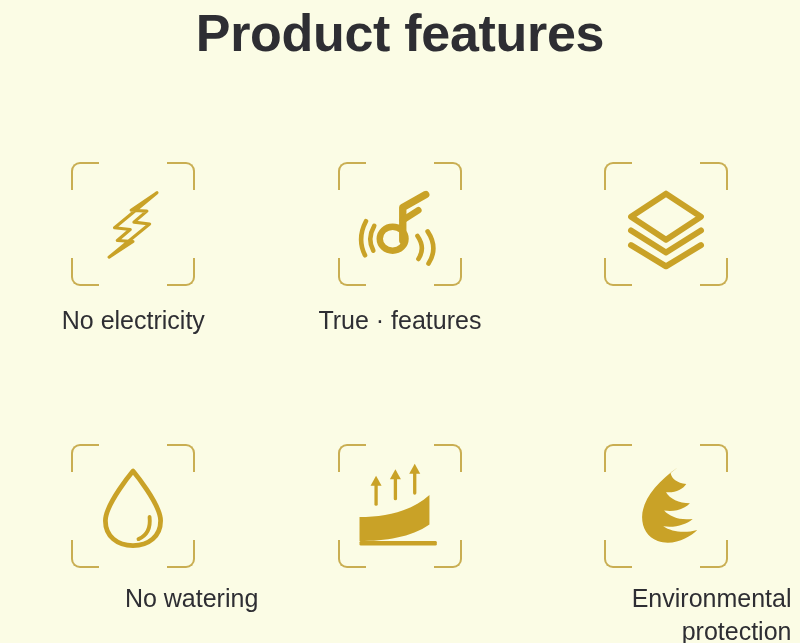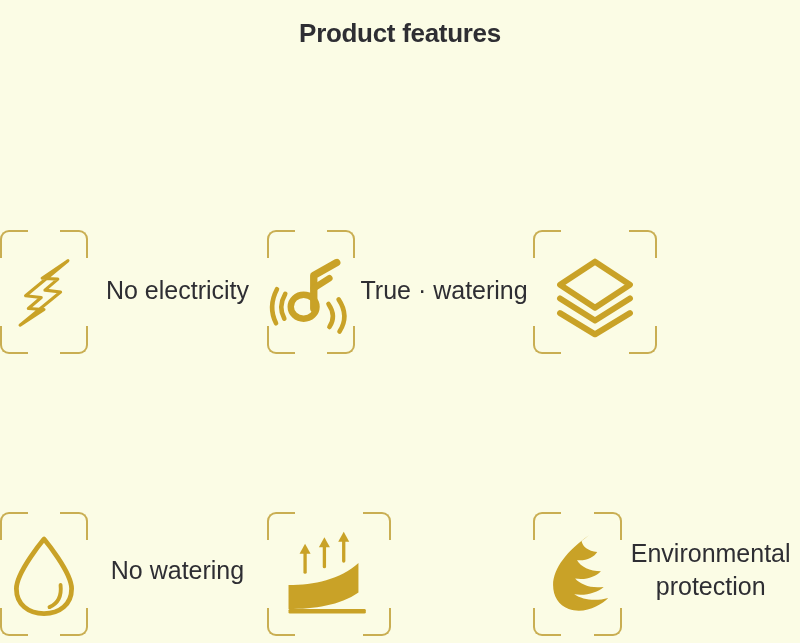--- a/index.html
+++ b/index.html
@@ -23,21 +23,21 @@
     background: #FBFCE5;
     box-sizing: border-box;
   }
 
   .page-title {
     position: absolute;
     top: 6px;
     left: 0;
     width: 800px;
     text-align: center;
-    font-size: 26px;
+    font-size: 52px;
     font-weight: bold;
     color: #2E2E33;
     letter-spacing: -0.3px;
     line-height: 54px;
     white-space: nowrap;
   }
 
   .grid {
     position: absolute;
     top: 140px;
@@ -48,21 +48,21 @@
   .row {
     display: flex;
     width: 800px;
     height: 282px;
   }
 
   .cell {
     width: 266.6px;
     position: relative;
     display: flex;
-    flex-direction: row;
+    flex-direction: column;
     align-items: center;
   }
 
   .icon-frame {
     position: relative;
     width: 124px;
     height: 124px;
     margin-top: 22px;
   }
 
@@ -107,20 +107,21 @@
     width: 250px;
     text-align: center;
     font-size: 25px;
     color: #2E2E33;
     line-height: 33px;
     font-weight: normal;
   }
 
   .row-2 .caption {
     margin-top: 14px;
+    text-align: right;
   }
 </style>
 </head>
 <body>
 
 <div class="page">
 
   <div class="page-title">Product features</div>
 
   <div class="grid">
@@ -153,21 +154,21 @@
 
             <ellipse cx="42" cy="66" rx="14" ry="13" fill="none" stroke="#C9A227" stroke-width="7"></ellipse>
 
             <path d="M22 52 Q14 66 21 79" fill="none" stroke="#C9A227" stroke-width="5" stroke-linecap="round"></path>
             <path d="M13 47 Q3 66 12 84" fill="none" stroke="#C9A227" stroke-width="5" stroke-linecap="round"></path>
 
             <path d="M69 63 Q78 76 70 88" fill="none" stroke="#C9A227" stroke-width="5" stroke-linecap="round"></path>
             <path d="M80 58 Q92 76 81 93" fill="none" stroke="#C9A227" stroke-width="5" stroke-linecap="round"></path>
           </svg>
         </div>
-        <div class="caption">True · watering</div>
+        <div class="caption">True · features</div>
       </div>
 
       <div class="cell">
         <div class="icon-frame">
           <span class="bracket tl"></span>
           <span class="bracket tr"></span>
           <span class="bracket bl"></span>
           <span class="bracket br"></span>
           <svg class="glyph" viewBox="0 0 100 100">
             <path d="M50 17 L88 42 L50 67 L12 42 Z" fill="none" stroke="#C9A227" stroke-width="6.5" stroke-linejoin="round"></path>

